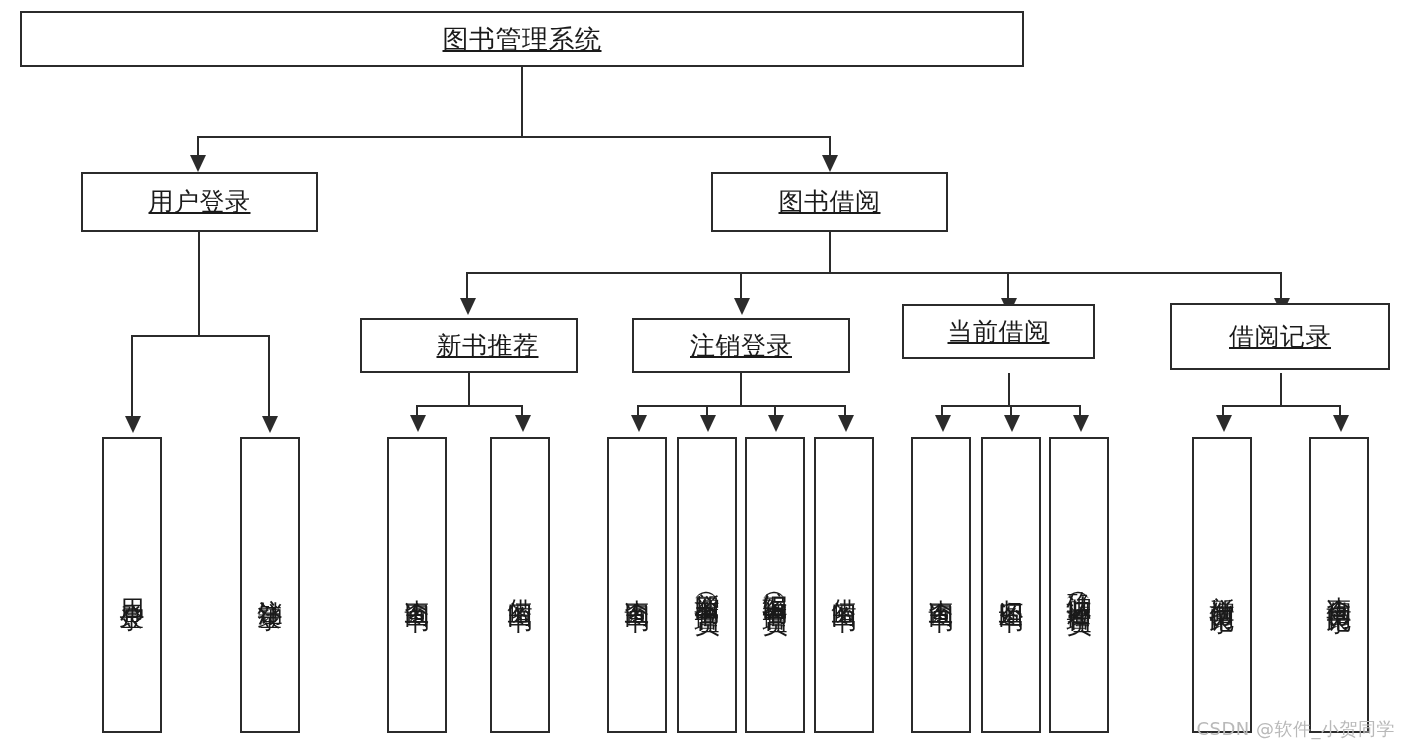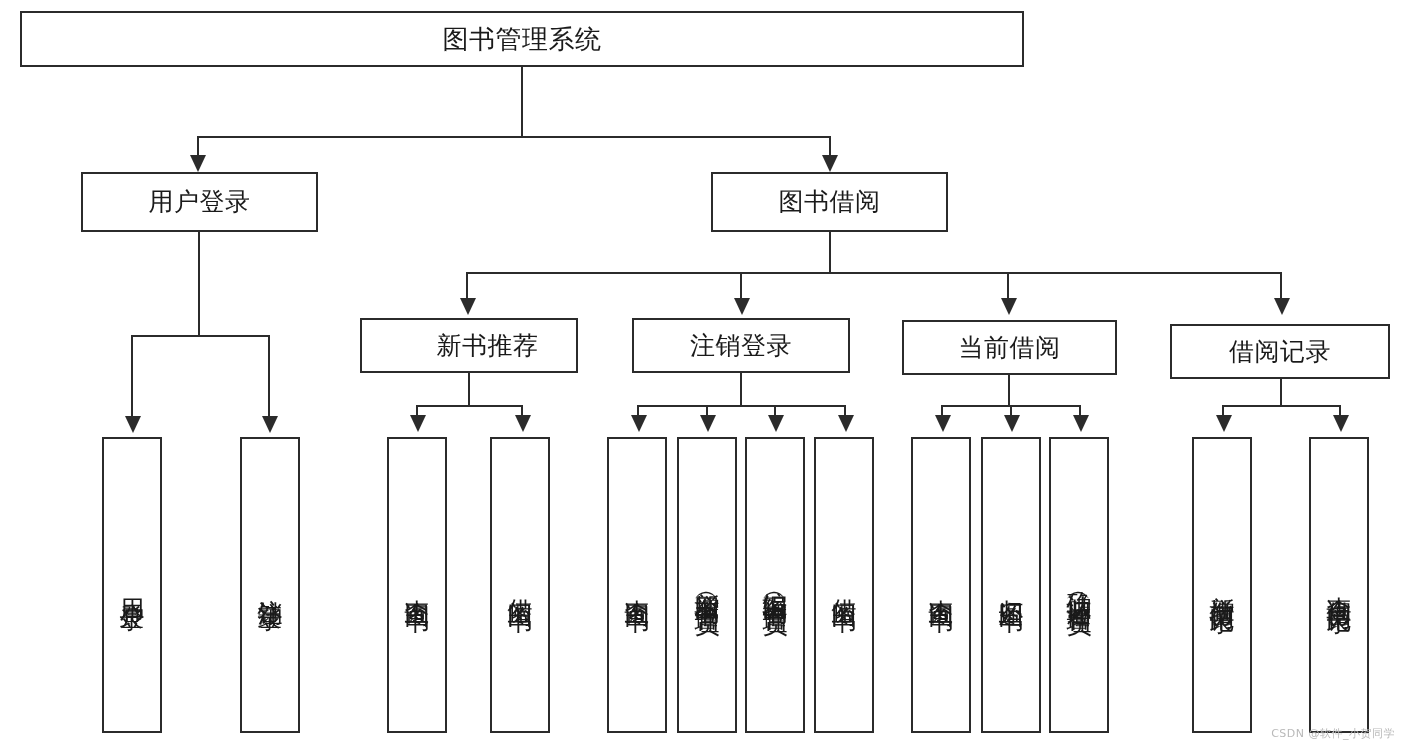--- a/index.html
+++ b/index.html
@@ -30,20 +30,21 @@
   .node .label{
     display:block;
     text-align:center;
     line-height:1.18;
     letter-spacing:0.5px;
   }
   
   .node.horiz .label{
     font-size:25px;
     white-space:nowrap;
+    text-decoration:underline;
   }
   .node.root .label{font-size:26px;}
   
   .node.vert{
     align-items:center;
     justify-content:center;
     padding:4px 0;
   }
   .node.vert .label{
     writing-mode:vertical-rl;
@@ -73,21 +74,21 @@
     border-left:8px solid transparent;
     border-right:8px solid transparent;
     border-top:17px solid #2b2b2b;
     z-index:2;
   }
   
   #watermark{
     position:absolute;
     right:10px;
     bottom:6px;
-    font-size:11px;
+    font-size:18px;
     color:#b9b9b9;
     letter-spacing:0.5px;
     white-space:nowrap;
     z-index:9;
     user-select:none;
   }
 </style>
 </head>
 <body>
 
@@ -132,24 +133,24 @@
   <div class="arrow" style="left:1001px;top:298px;"></div>
   <div class="vline" style="left:1280px;top:272px;height:28px;"></div>
   <div class="arrow" style="left:1274px;top:298px;"></div>
 
   <div class="node horiz" style="left:360px;top:318px;width:218px;height:55px;padding-left:37px;">
     <span class="label">新书推荐</span>
   </div>
   <div class="node horiz" style="left:632px;top:318px;width:218px;height:55px;">
     <span class="label">注销登录</span>
   </div>
-  <div class="node horiz" style="left:902px;top:320px;width:215px;height:55px;">
+  <div class="node horiz" style="left:902px;top:304px;width:193px;height:55px;">
     <span class="label">当前借阅</span>
   </div>
-  <div class="node horiz" style="left:1170px;top:324px;width:220px;height:55px;">
+  <div class="node horiz" style="left:1170px;top:303px;width:220px;height:67px;">
     <span class="label">借阅记录</span>
   </div>
 
   <div class="vline" style="left:468px;top:373px;height:33px;"></div>
   <div class="hline" style="left:416px;top:405px;width:105px;"></div>
   <div class="vline" style="left:416px;top:405px;height:12px;"></div>
   <div class="arrow" style="left:410px;top:415px;"></div>
   <div class="vline" style="left:521px;top:405px;height:12px;"></div>
   <div class="arrow" style="left:515px;top:415px;"></div>
 

